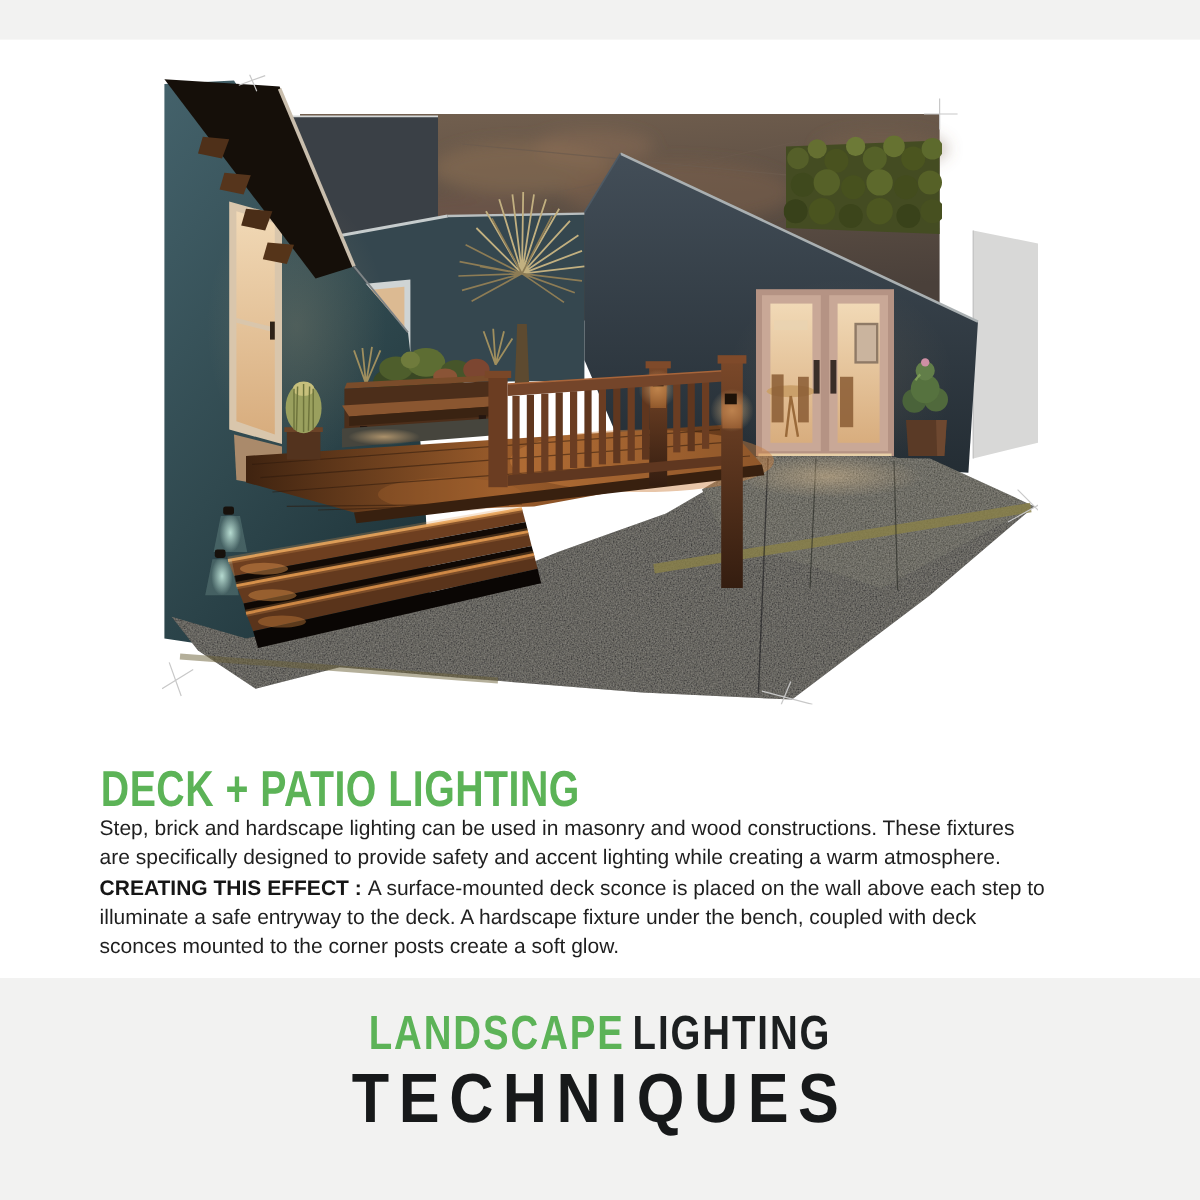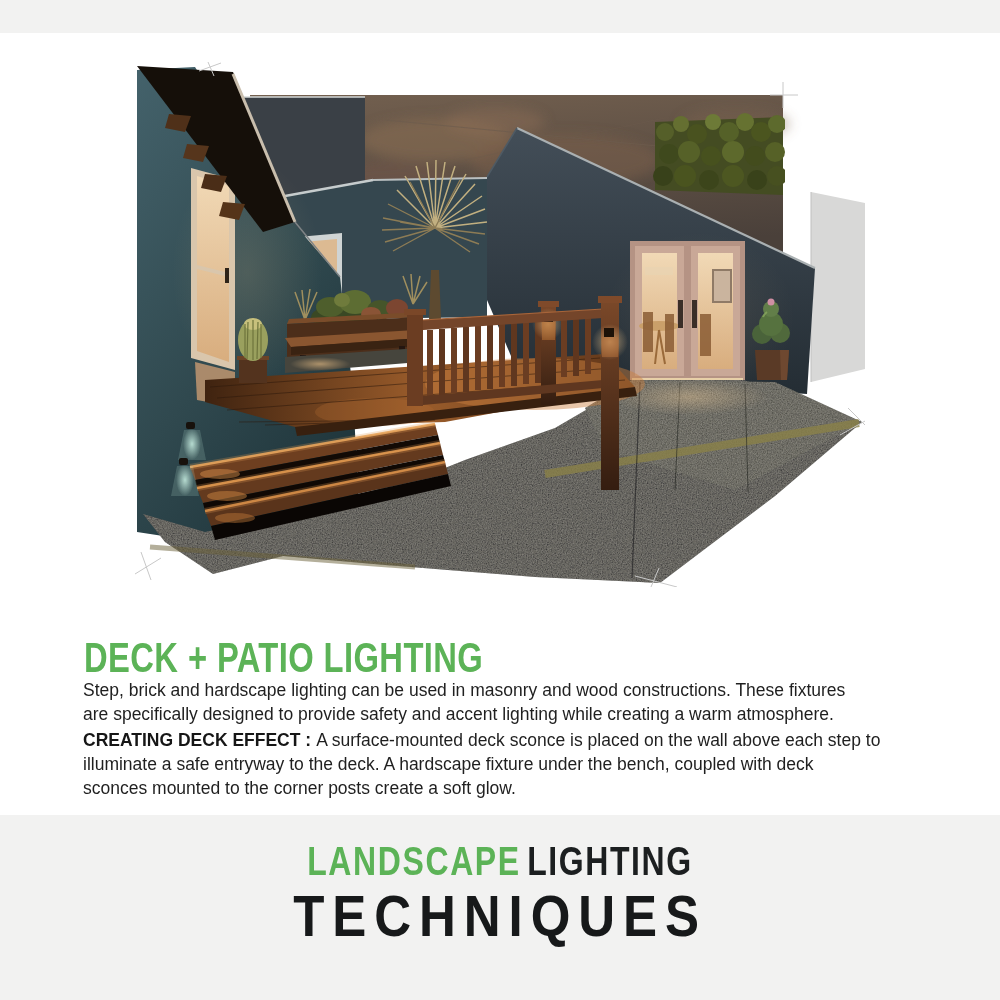--- a/index.html
+++ b/index.html
@@ -349,21 +349,21 @@
       <line x1="500" y1="514" x2="542" y2="525"></line>
         <line x1="524" y1="506" x2="516" y2="525"></line>
     </g>
   </svg>
 
   <h1 class="heading">DECK + PATIO LIGHTING</h1>
 
   <p class="para para1">Step, brick and hardscape lighting can be used in masonry and wood constructions. These fixtures
 are specifically designed to provide safety and accent lighting while creating a warm atmosphere.</p>
 
-  <p class="para para2"><strong>CREATING DECK EFFECT :</strong><span>A surface-mounted deck sconce is placed on the wall above each step to
+  <p class="para para2"><strong>CREATING THIS EFFECT :</strong><span>A surface-mounted deck sconce is placed on the wall above each step to
 illuminate a safe entryway to the deck. A hardscape fixture under the bench, coupled with deck
 sconces mounted to the corner posts create a soft glow.</span></p>
 
   <div class="band band-bottom">
     <div class="brand">
       <span class="green">LANDSCAPE</span><span class="dark">LIGHTING</span>
     </div>
     <div class="big-title">TECHNIQUES</div>
   </div>
 

